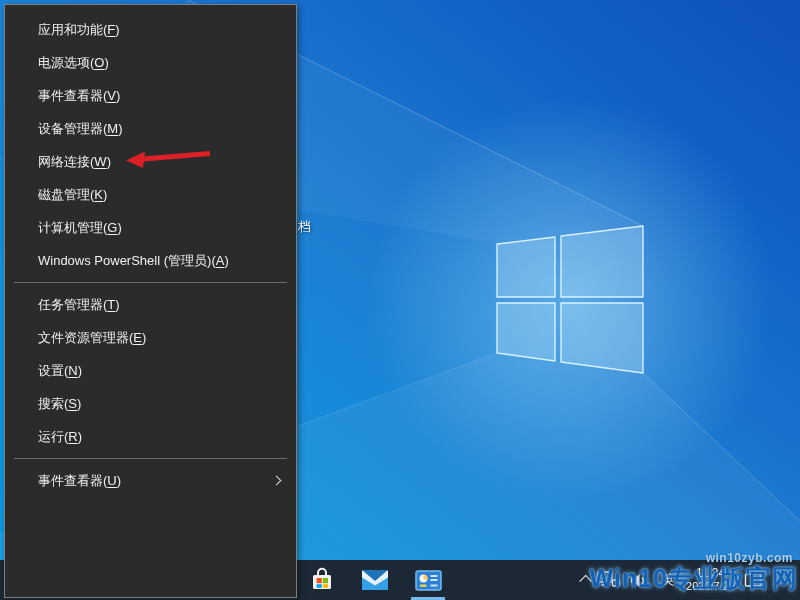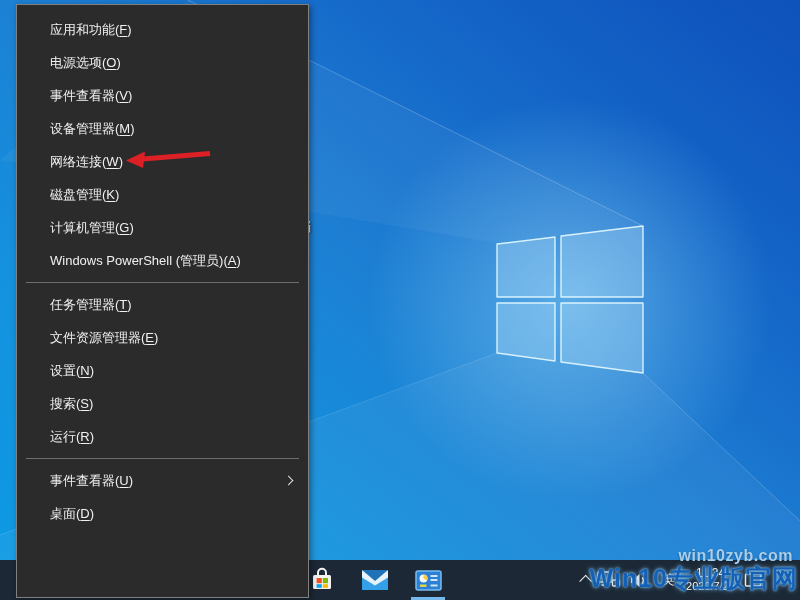--- a/index.html
+++ b/index.html
@@ -30,32 +30,32 @@
   .tray-ime { color:#ffffff; font-size:13px; width:18px; text-align:center; cursor:pointer; }
   .tray-clock { color:#ffffff; text-align:center; line-height:13px; cursor:pointer; }
   .tray-clock .t { font-size:12px; }
   .tray-clock .d { font-size:11px; }
   .chev-up { width:9px; height:9px; border-top:1.6px solid #f0f0f0; border-right:1.6px solid #f0f0f0; transform:rotate(-45deg) translate(1px,2px); cursor:pointer; }
 
   
   .watermark { position:absolute; right:0; bottom:0; z-index:20; text-align:right; pointer-events:none; }
   .wm1 {
     position:absolute; right:7px; bottom:35px; white-space:nowrap;
-    font-size:16px; font-weight:bold; letter-spacing:0.5px;
+    font-size:12px; font-weight:bold; letter-spacing:0.5px;
     color:#a9cfe8; text-shadow:0 1px 2px rgba(5,40,80,0.55);margin-top:36px;
   }
   .wm2 {
     position:absolute; right:2px; bottom:5px; white-space:nowrap;
     font-size:25px; font-weight:800; letter-spacing:1px;
     color:#1460b4; text-shadow:0 0 2px #9fd8ff, 0 0 5px #6fb4e8, 1px 1px 1px rgba(0,20,60,0.4);margin-top:36px;
   }
 
   
   .winx-menu {
-    position:absolute; left:16px; top:4px; width:293px; height:594px; z-index:30;
+    position:absolute; left:4px; top:4px; width:293px; height:594px; z-index:30;
     background:#2b2b2b; border:1px solid #808080; padding-top:8px;
     box-shadow:2px 2px 6px rgba(0,0,0,0.4);
   }
   .menu-item {
     position:relative; height:33px; line-height:33px; padding-left:33px;
     color:#f0f0f0; font-size:13px; white-space:nowrap; cursor:pointer;
   }
   .menu-item u { text-decoration:underline; text-underline-offset:2px; }
   .menu-sep { height:1px; background:#6e6e6e; margin:5px 9px; }
   .submenu-chev {
@@ -171,21 +171,20 @@
         <div class="menu-item"><span>计算机管理</span><span>(</span><u>G</u><span>)</span></div>
         <div class="menu-item"><span>Windows PowerShell (管理员)</span><span>(</span><u>A</u><span>)</span></div>
         <div class="menu-sep"></div>
         <div class="menu-item"><span>任务管理器</span><span>(</span><u>T</u><span>)</span></div>
         <div class="menu-item"><span>文件资源管理器</span><span>(</span><u>E</u><span>)</span></div>
         <div class="menu-item"><span>设置</span><span>(</span><u>N</u><span>)</span></div>
         <div class="menu-item"><span>搜索</span><span>(</span><u>S</u><span>)</span></div>
         <div class="menu-item"><span>运行</span><span>(</span><u>R</u><span>)</span></div>
         <div class="menu-sep"></div>
         <div class="menu-item"><span>事件查看器</span><span>(</span><u>U</u><span>)</span><span class="submenu-chev"></span></div>
-        <div class="menu-item"><span>桌面</span><span>(</span><u>D</u><span>)</span></div>
       </div>
   </div>
 
   <svg class="red-arrow" width="100" height="34" viewBox="0 0 100 34">
     <line x1="92" y1="11.5" x2="25" y2="17" stroke="#dd1f26" stroke-width="5"></line>
     <polygon points="8,18.5 27,9.5 25,26" fill="#dd1f26"></polygon>
   </svg>
 
 </div>
 

